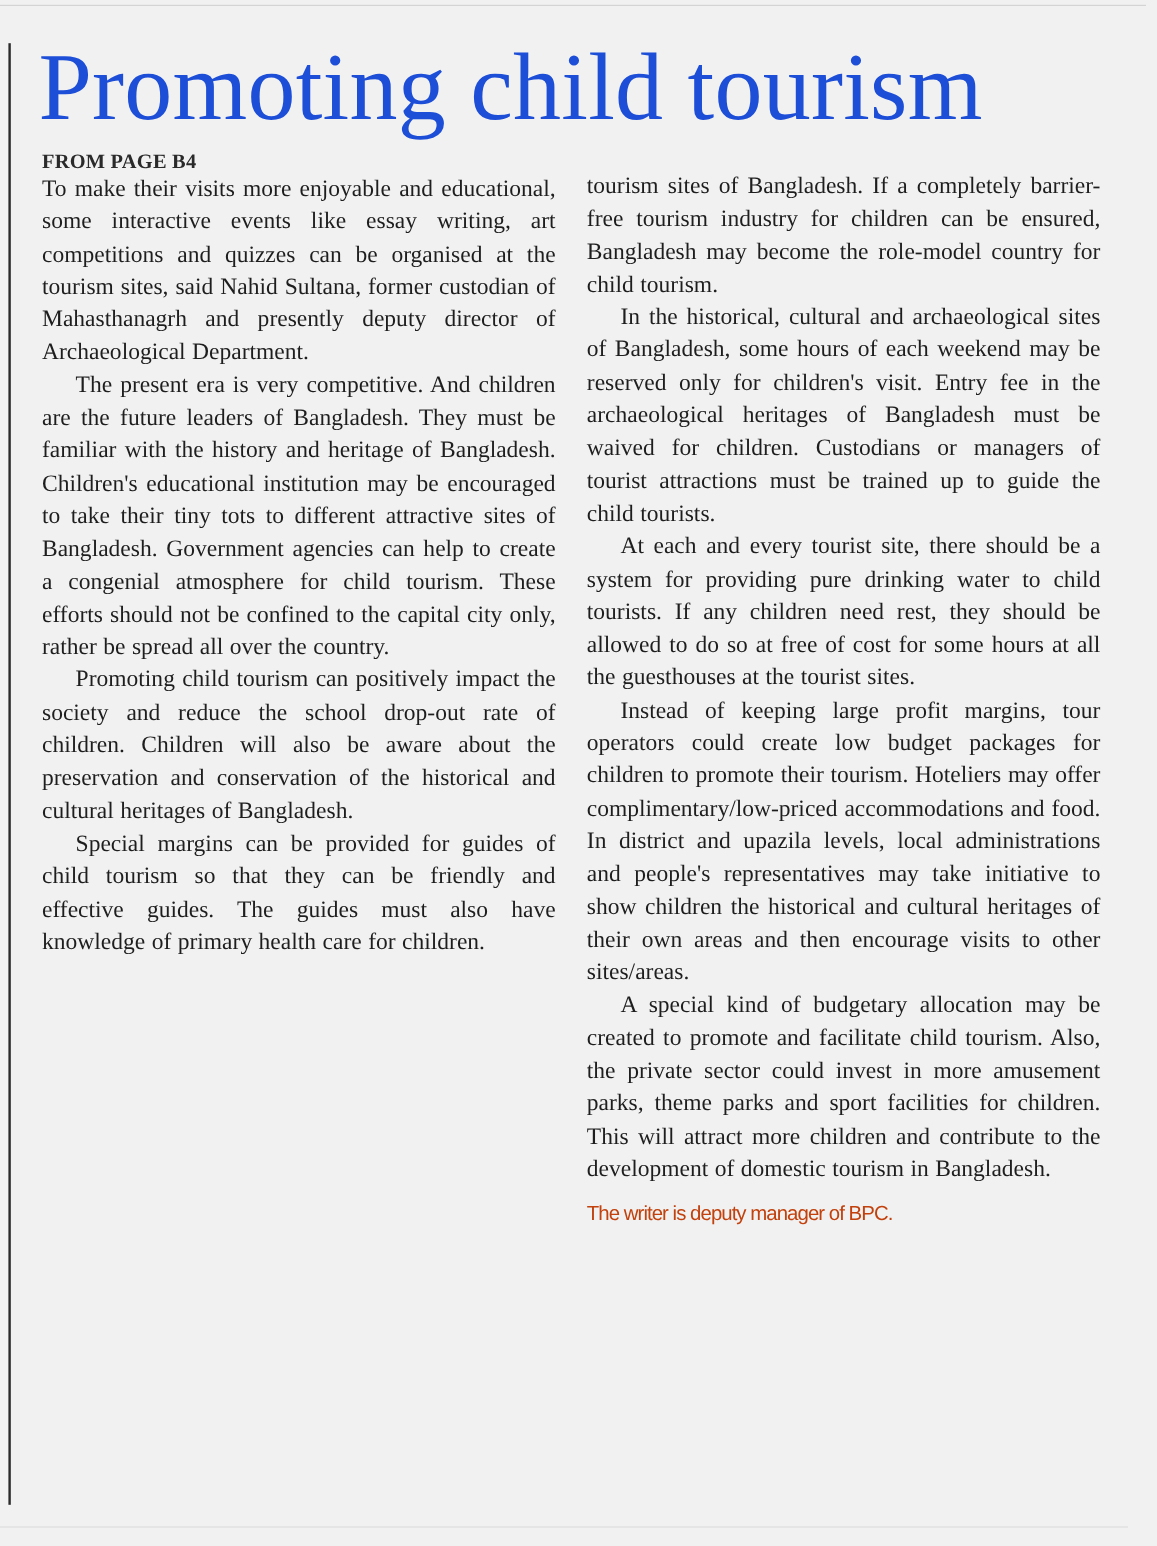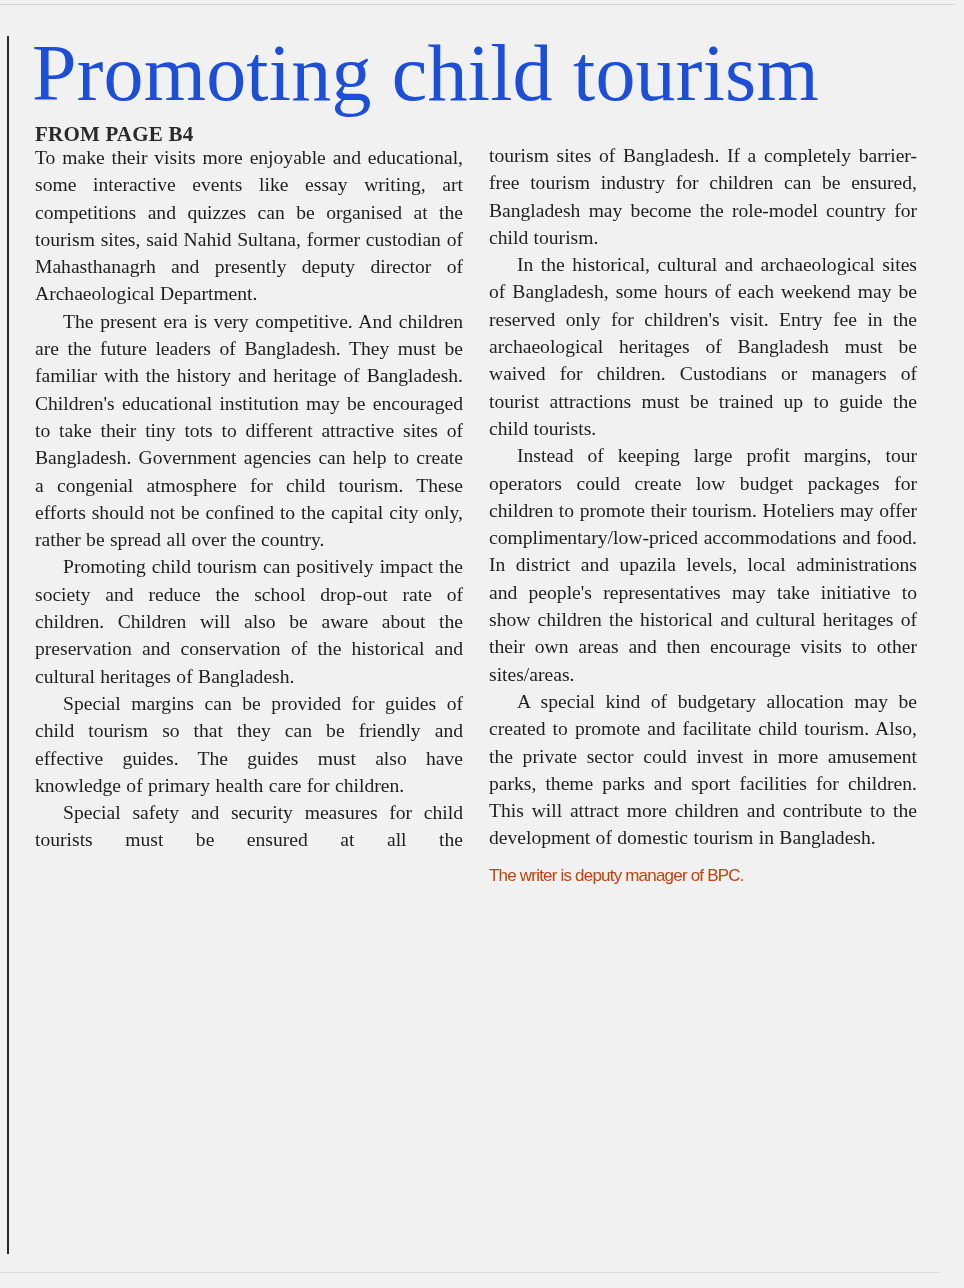--- a/index.html
+++ b/index.html
@@ -17,21 +17,21 @@
     position:absolute; left:32px; top:18px; width:900px;
     font-family:"Liberation Serif", "DejaVu Serif", serif;
     font-size:80px; line-height:110px; color:#1d4ed8; letter-spacing:0.2px;
     white-space:nowrap; margin:0; font-weight:normal;
   }
   .col { position:absolute; top:125px; }
   .col-left { left:35px; width:428px; }
   .col-right { left:489px; width:428px; top:142px; }
   .kicker {
     font-family:"Liberation Serif", serif; font-weight:bold;
-    font-size:21px; line-height:19px; color:#2a2a2a; margin:0; letter-spacing:0.2px;
+    font-size:17px; line-height:19px; color:#2a2a2a; margin:0; letter-spacing:0.2px;
   }
   .para {
     margin:0; font-size:19.6px; line-height:27.3px;
     text-align:justify; text-indent:28px;
     font-family:"Liberation Serif", "DejaVu Serif", serif;
     word-spacing:0.5px;
   }
   .para.noindent { text-indent:0; }
   .byline {
     margin:14px 0 0 0;
@@ -47,22 +47,22 @@
 <div class="bottom-rule"></div>
 
 <h1 class="headline">Promoting child tourism</h1>
 
 <div class="col col-left">
   <p class="kicker">FROM PAGE B4</p>
   <p class="para noindent">To make their visits more enjoyable and educational, some interactive events like essay writing, art competitions and quizzes can be organised at the tourism sites, said Nahid Sultana, former custodian of Mahasthanagrh and presently deputy director of Archaeological Department.</p>
   <p class="para">The present era is very competitive. And children are the future leaders of Bangladesh. They must be familiar with the history and heritage of Bangladesh. Children's educational institution may be encouraged to take their tiny tots to different attractive sites of Bangladesh. Government agencies can help to create a congenial atmosphere for child tourism. These efforts should not be confined to the capital city only, rather be spread all over the country.</p>
   <p class="para">Promoting child tourism can positively impact the society and reduce the school drop-out rate of children. Children will also be aware about the preservation and conservation of the historical and cultural heritages of Bangladesh.</p>
   <p class="para">Special margins can be provided for guides of child tourism so that they can be friendly and effective guides. The guides must also have knowledge of primary health care for children.</p>
-  <p class="para" style="text-align-last:justify;">Special safety and security measures for child tourists must be ensured at all the</p>
 </div>
 
 <div class="col col-right">
   <p class="para noindent">tourism sites of Bangladesh. If a completely barrier-free tourism industry for children can be ensured, Bangladesh may become the role-model country for child tourism.</p>
   <p class="para">In the historical, cultural and archaeological sites of Bangladesh, some hours of each weekend may be reserved only for children's visit. Entry fee in the archaeological heritages of Bangladesh must be waived for children. Custodians or managers of tourist attractions must be trained up to guide the child tourists.</p>
+  <p class="para">At each and every tourist site, there should be a system for providing pure drinking water to child tourists. If any children need rest, they should be allowed to do so at free of cost for some hours at all the guesthouses at the tourist sites.</p>
   <p class="para">Instead of keeping large profit margins, tour operators could create low budget packages for children to promote their tourism. Hoteliers may offer complimentary/low-priced accommodations and food. In district and upazila levels, local administrations and people's representatives may take initiative to show children the historical and cultural heritages of their own areas and then encourage visits to other sites/areas.</p>
   <p class="para">A special kind of budgetary allocation may be created to promote and facilitate child tourism. Also, the private sector could invest in more amusement parks, theme parks and sport facilities for children. This will attract more children and contribute to the development of domestic tourism in Bangladesh.</p>
   <p class="byline">The writer is deputy manager of BPC.</p>
 </div>
 
 </body></html>

